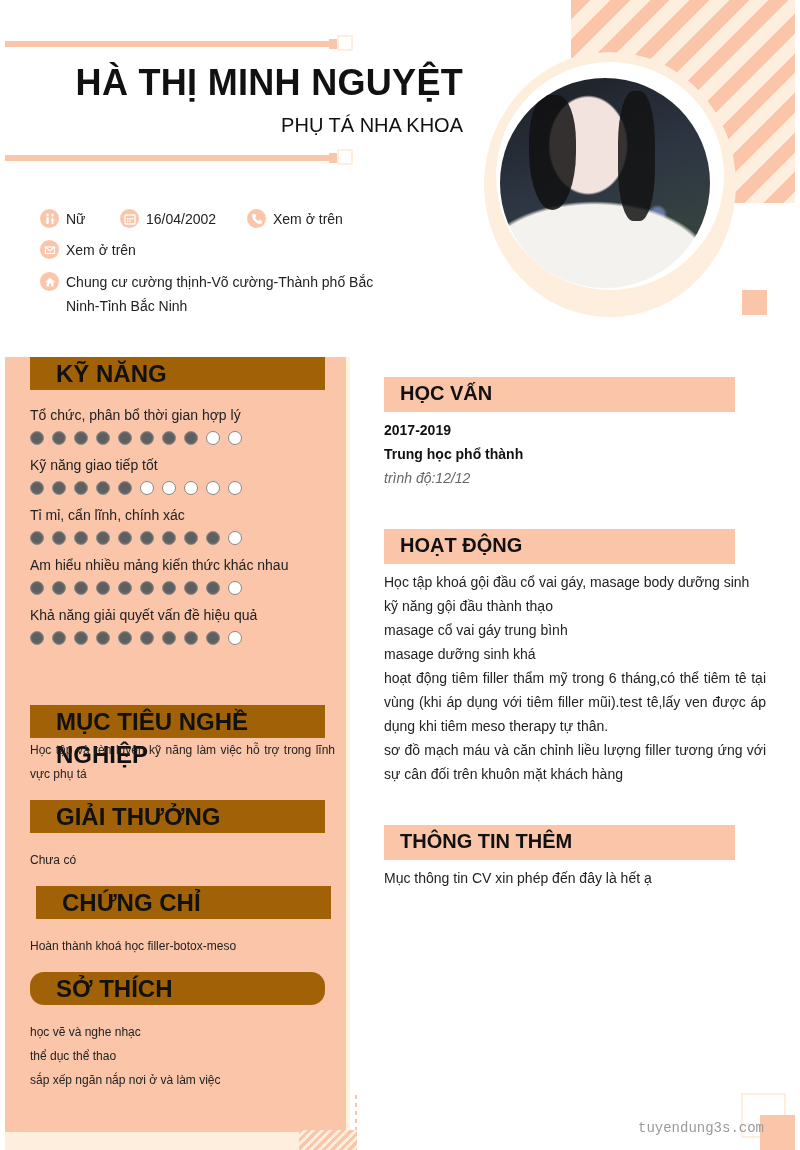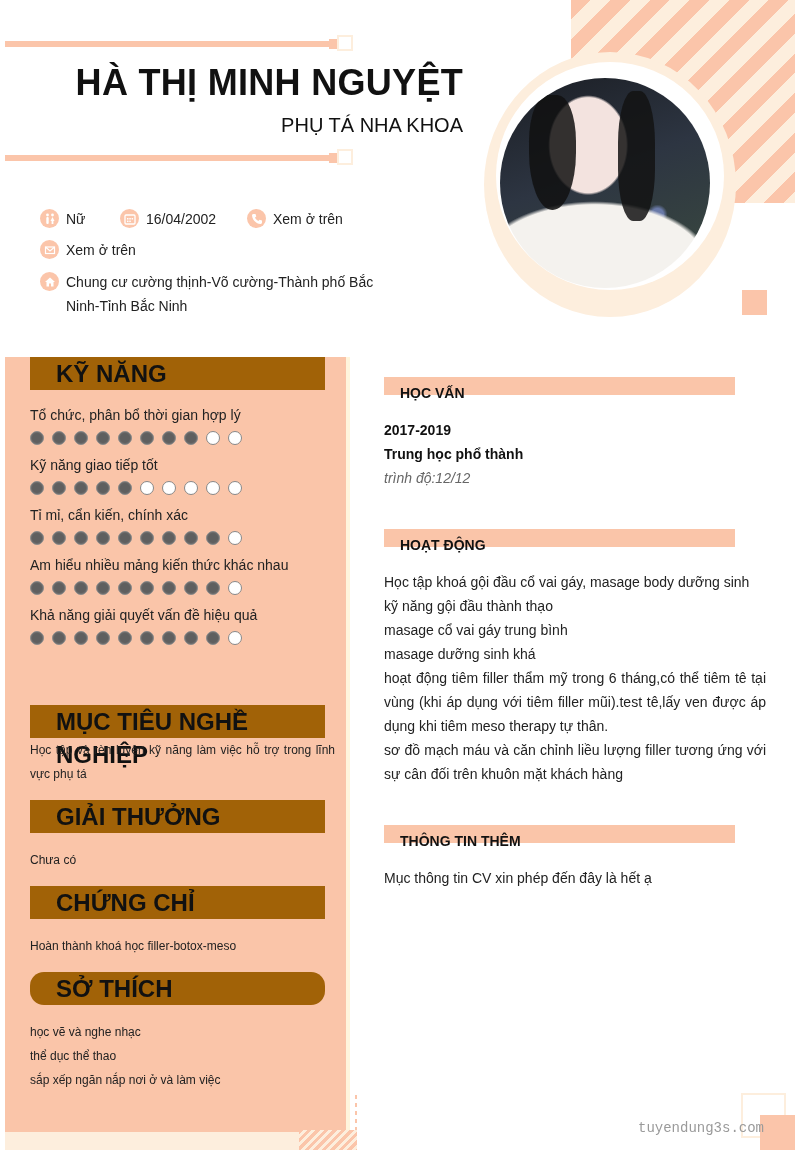--- a/index.html
+++ b/index.html
@@ -62,22 +62,22 @@
   .lsec-title { position: absolute; left: 30px; width: 295px; height: 33px; background: #a16207; padding-left: 26px;
     font-size: 24px; font-weight: 700; line-height: 33px; color: #111; }
   .ltext { position: absolute; left: 30px; width: 305px; font-size: 12px; line-height: 24px; color: #222; }
   .skill-label { position: absolute; left: 30px; font-size: 14px; color: #222; }
   .dots { position: absolute; left: 30px; display: flex; gap: 8px; }
   .dot { width: 14px; height: 14px; border-radius: 50%; border: 1px solid #9a9a9a; }
   .dot.on { background: #5f5f5f; border-color: #8c8c8c; box-shadow: inset 0 0 0 1px #6a6a6a; }
   .dot.off { background: #fff; border-color: #888; }
 
   
-  .rsec-title { position: absolute; left: 384px; width: 351px; height: 18px; background: #fac5a9; padding-left: 16px;
-    font-size: 14px; font-weight: 700; line-height: 33px; color: #111; }
+  .rsec-title { position: absolute; left: 384px; width: 351px; height: 35px; background: #fac5a9; padding-left: 16px;
+    font-size: 20px; font-weight: 700; line-height: 33px; color: #111; }
   .rtext { position: absolute; left: 384px; width: 382px; font-size: 14px; line-height: 24px; color: #222; }
   .justify { text-align: justify; }
   .bold { font-weight: 700; color: #111; }
   .ital { font-style: italic; color: #666; }
 
   .watermark { left: 638px; top: 1120px; font-family: "Liberation Mono", "DejaVu Sans Mono", monospace; font-size: 14px; color: #9a9a9a; }
   .wm-box { left: 741px; top: 1093px; width: 45px; height: 45px; border: 2px solid #fdeedd; }
   .wm-sq { left: 760px; top: 1115px; width: 35px; height: 35px; background: #fbc5aa; }
 </style>
 </head>
@@ -182,21 +182,21 @@
       <span class="dot on"></span>
       <span class="dot on"></span>
       <span class="dot on"></span>
       <span class="dot on"></span>
       <span class="dot off"></span>
       <span class="dot off"></span>
       <span class="dot off"></span>
       <span class="dot off"></span>
       <span class="dot off"></span>
     </div>
-    <div class="skill-label" style="top: 507px;">Tỉ mỉ, cẩn kiến, chính xác</div>
+    <div class="skill-label" style="top: 507px;">Tỉ mỉ, cẩn lĩnh, chính xác</div>
     <div class="dots" style="top: 531px;">
       <span class="dot on"></span>
       <span class="dot on"></span>
       <span class="dot on"></span>
       <span class="dot on"></span>
       <span class="dot on"></span>
       <span class="dot on"></span>
       <span class="dot on"></span>
       <span class="dot on"></span>
       <span class="dot on"></span>
@@ -229,21 +229,21 @@
       <span class="dot off"></span>
     </div>
   </div>
 
 <div class="lsec-title" style="top:689px;margin-top:16px;">MỤC TIÊU NGHỀ NGHIỆP</div>
 <div class="ltext justify" style="top:738px;">Học tập và rèn luyện kỹ năng làm việc hỗ trợ trong lĩnh vực phụ tá</div>
 
 <div class="lsec-title" style="top:800px;">GIẢI THƯỞNG</div>
 <div class="ltext" style="top:848px;">Chưa có</div>
 
-<div class="lsec-title" style="top:886px;">CHỨNG CHỈ</div>
+<div class="lsec-title" style="top:886px;margin-left:6px;">CHỨNG CHỈ</div>
 <div class="ltext" style="top:934px;">Hoàn thành khoá học filler-botox-meso</div>
 
 <div class="lsec-title" style="top:972px;border-radius:14px;">SỞ THÍCH</div>
 <div class="ltext" style="top:1020px;">
   <div>học vẽ và nghe nhạc</div>
   <div>thể dục thể thao</div>
   <div>sắp xếp ngăn nắp nơi ở và làm việc</div>
 </div>
 
 <div class="rsec-title" style="top:377px;">HỌC VẤN</div>

